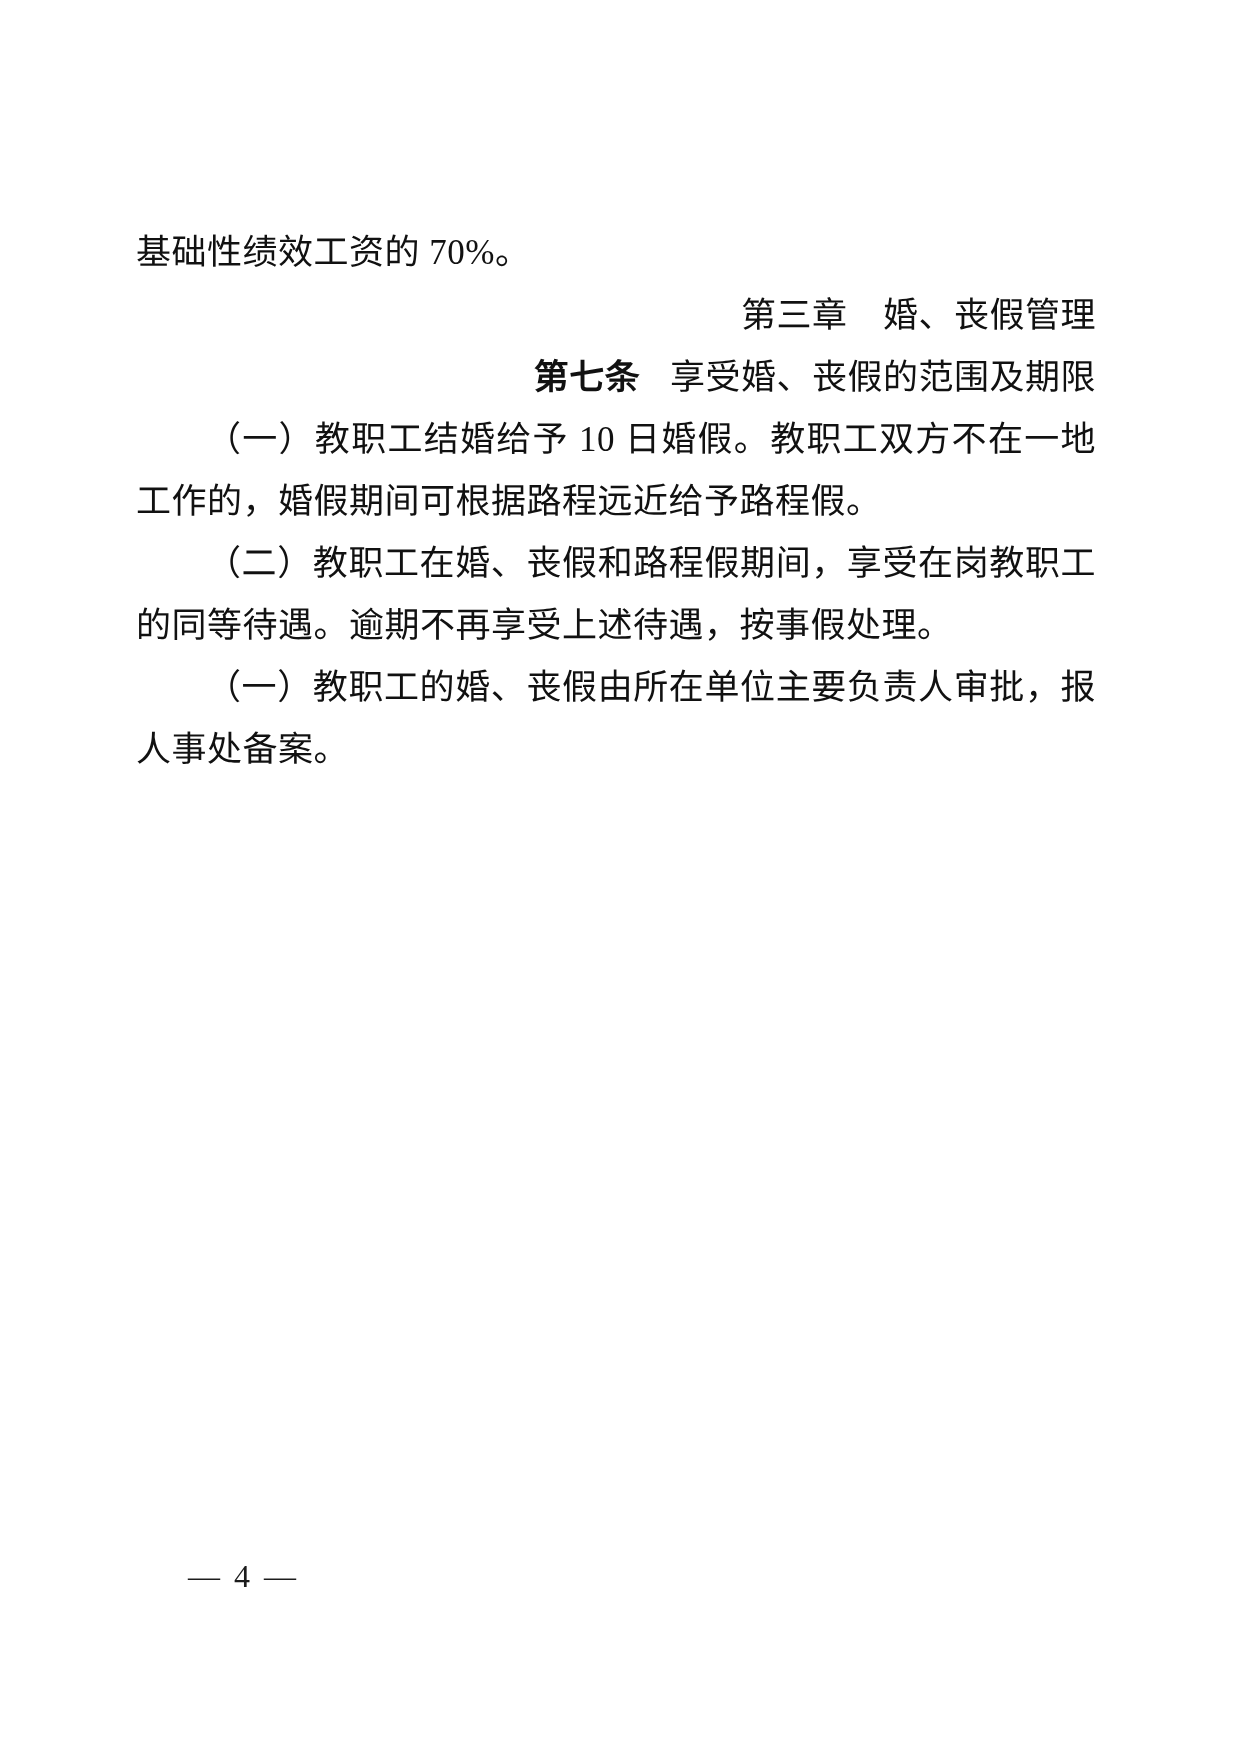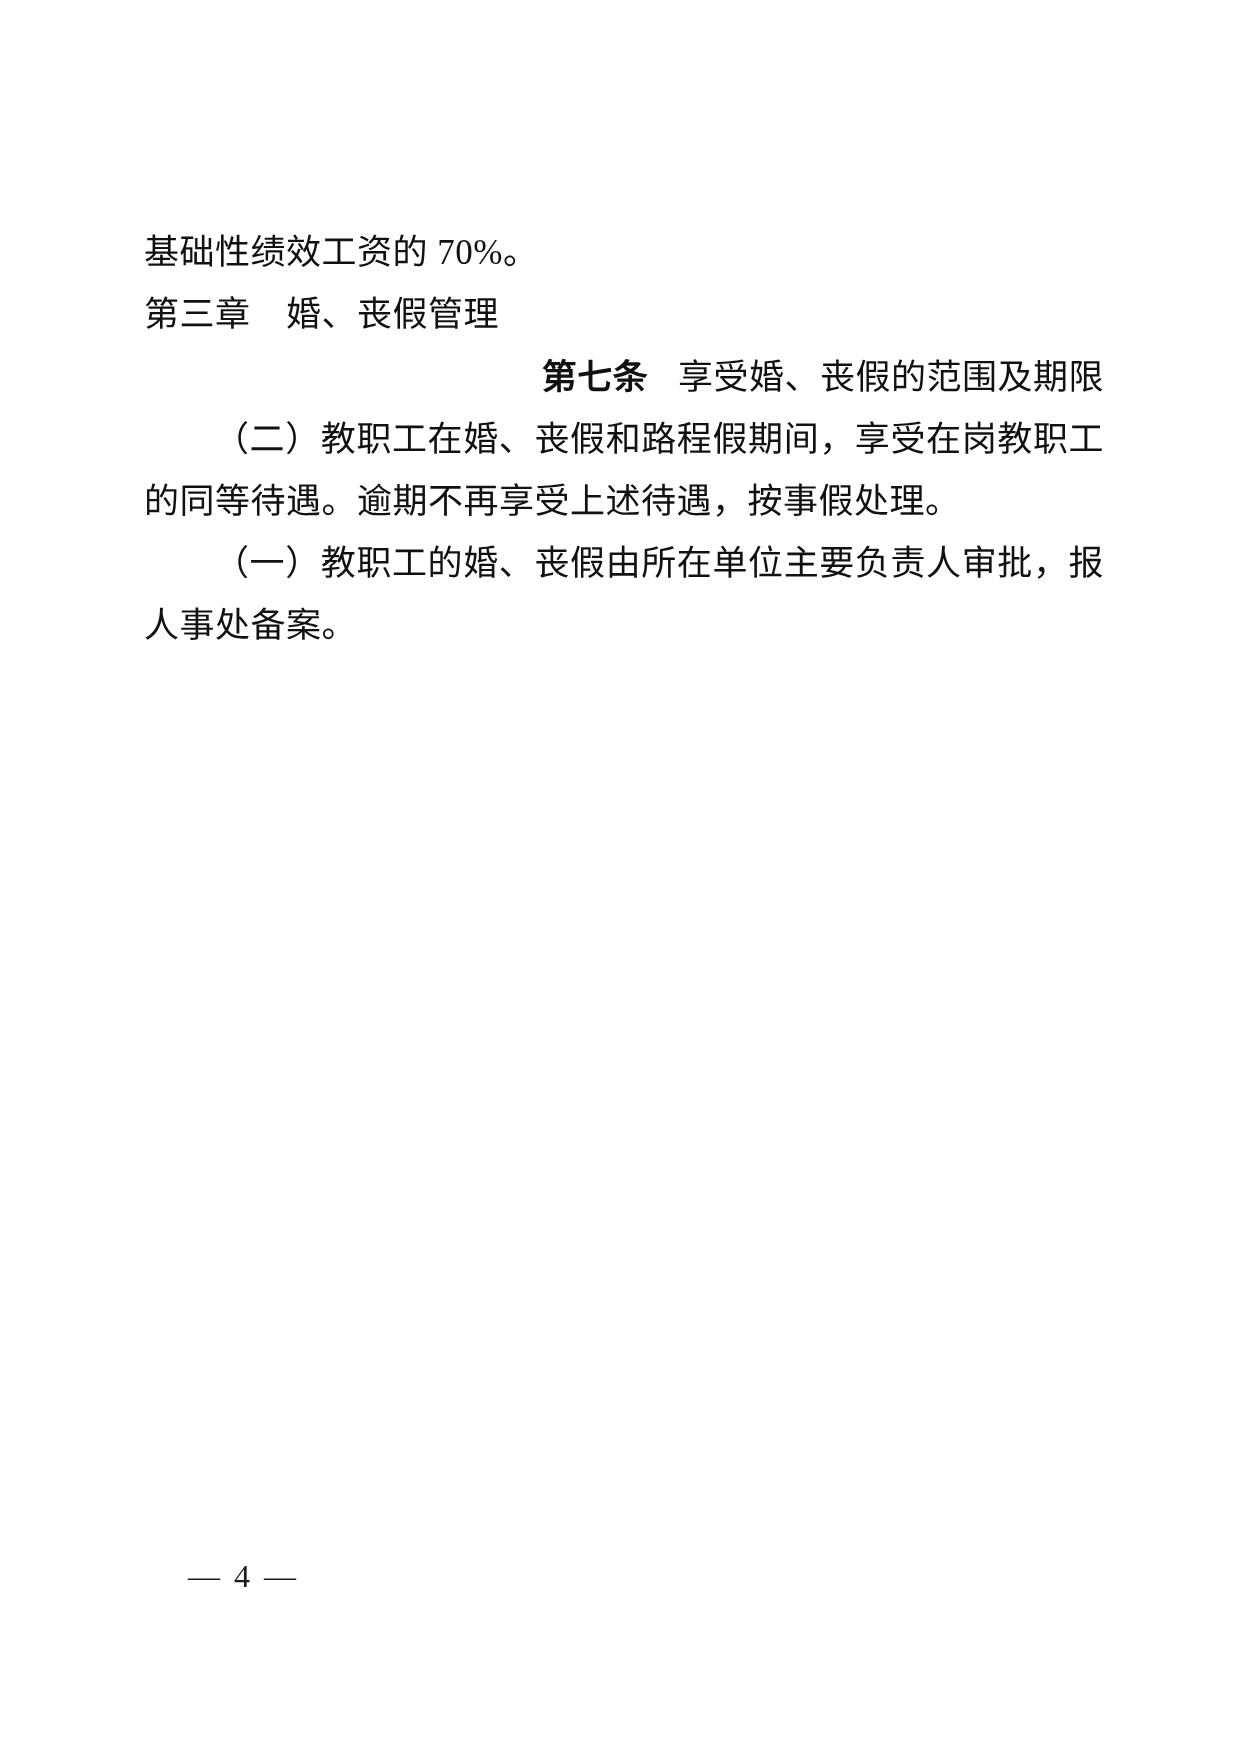--- a/index.html
+++ b/index.html
@@ -11,43 +11,43 @@
     position: relative;
     width: 1240px;
     height: 1753px;
     background: #ffffff;
     color: #111111;
     font-family: "Liberation Serif", "DejaVu Serif", serif;
     overflow: hidden;
   }
   .content {
     position: absolute;
-    left: 144px;
+    left: 136px;
     top: 222px;
     width: 960px;
   }
   .content p, .content h2 {
     margin: 0;
     padding: 0;
     font-size: 35px;
     line-height: 62px;
     font-weight: normal;
     letter-spacing: 0.5px;
   }
   .body-par {
     text-align: justify;
     text-justify: inter-character;
     text-indent: 2em;
   }
   .no-indent {
     text-indent: 0;
   }
   .chapter {
-    text-align: left;
-    font-family: Liberation Serif, serif;
+    text-align: right;
+    font-family: Liberation Sans, sans-serif;
     font-weight: bold;
     font-size: 37px;
   }
   .article {
     text-indent: 2em;
     text-align: right;
   }
   .article .term {
     font-family: "Liberation Sans", "DejaVu Sans", sans-serif;
     font-weight: bold;
@@ -69,20 +69,21 @@
 
 <div class="page">
   <main class="content">
 
     <p class="body-par no-indent">基础性绩效工资的 70%。</p>
 
     <h2 class="chapter">第三章　婚、丧假管理</h2>
 
     <p class="article"><span class="term">第七条</span><span>享受婚、丧假的范围及期限</span></p>
 
+    <p class="body-par">（一）教职工结婚给予 10 日婚假。教职工双方不在一地工作的，婚假期间可根据路程远近给予路程假。</p>
 
 
 
     <p class="body-par">（二）教职工在婚、丧假和路程假期间，享受在岗教职工的同等待遇。逾期不再享受上述待遇，按事假处理。</p>
 
     <p class="body-par">（一）教职工的婚、丧假由所在单位主要负责人审批，报人事处备案。</p>
 
 
 
 

